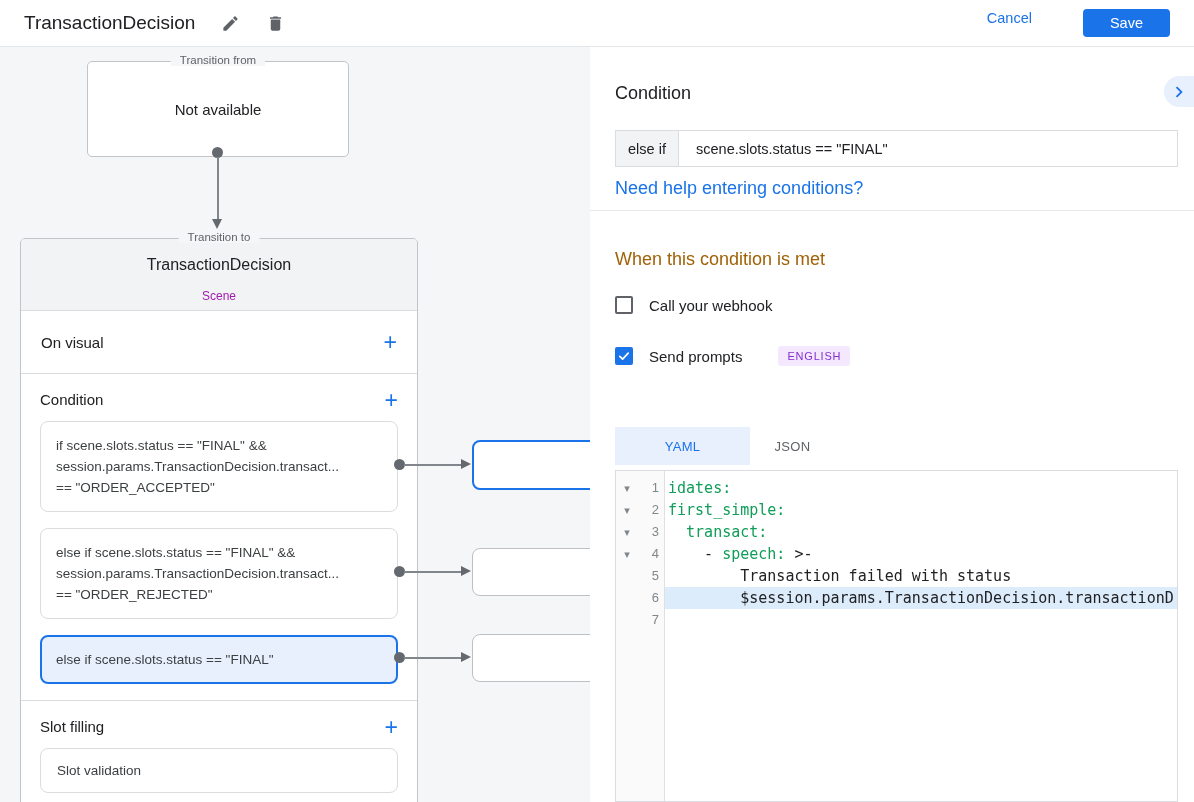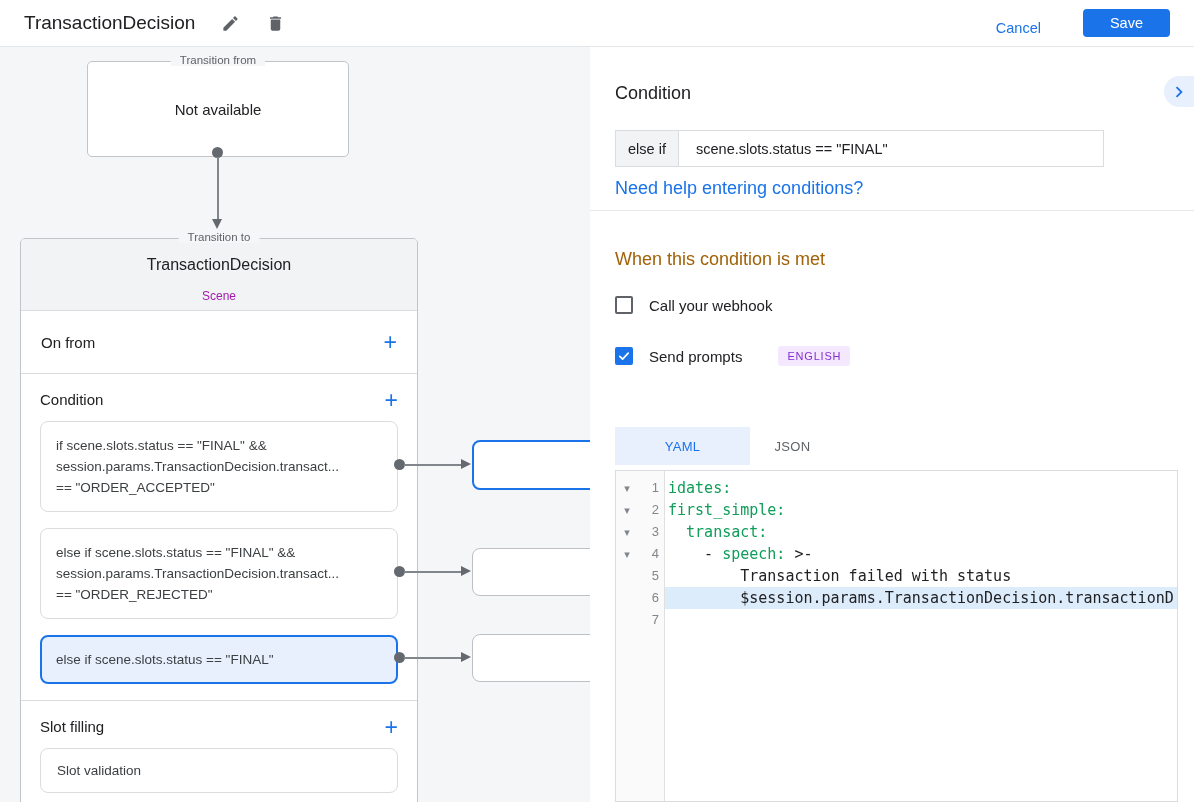--- a/index.html
+++ b/index.html
@@ -6,21 +6,21 @@
   body{
     width:1194px;height:802px;position:relative;overflow:hidden;
     font-family:"Liberation Sans", sans-serif;background:#f5f6f8;color:#202124;
   }
   
   .topbar{position:absolute;top:0;left:0;width:1194px;height:47px;background:#fff;
     border-bottom:1px solid #e4e7ea;display:flex;align-items:center;padding:0 24px;
     box-sizing:border-box;z-index:20;}
   .topbar-title{font-size:19px;color:#202124;}
   .icon-btn{margin-left:26px;display:flex;align-items:center;cursor:pointer;}
-  .topbar-actions{margin-left:auto;display:flex;align-items:flex-end;gap:36px;}
+  .topbar-actions{margin-left:auto;display:flex;align-items:flex-start;gap:45px;}
   .cancel-btn{color:#1a73e8;font-size:14.5px;font-weight:500;background:none;border:none;cursor:pointer;font-family:inherit;}
   .save-btn{background:#1a73e8;color:#fff;font-size:14.5px;font-weight:500;border:none;
     border-radius:4px;padding:6px 27px;cursor:pointer;font-family:inherit;}
   
   .dbox{position:absolute;background:#fff;border:1px solid #c1c5ca;border-radius:5px;box-sizing:border-box;}
   .dbox-legend{position:absolute;top:-8px;left:50%;transform:translateX(-50%);background:#f5f6f8;
     padding:0 9px;font-size:11.5px;color:#5f6368;white-space:nowrap;}
   #from-box{left:87px;top:61px;width:262px;height:96px;display:flex;align-items:center;justify-content:center;}
   #from-box .fb-value{font-size:15px;color:#202124;}
   #to-box{left:20px;top:238px;width:398px;height:640px;z-index:2;}
@@ -50,21 +50,21 @@
     border-right:5.5px solid transparent;border-top:10px solid #63696e;z-index:3;}
   .target-box{position:absolute;left:472px;width:132px;background:#fff;border-radius:8px;
     box-sizing:border-box;z-index:1;cursor:pointer;}
   .target-box.sel{border:2px solid #1a73e8;}
   .target-box.plain{border:1px solid #bdc1c6;}
   
   .rpanel{position:absolute;left:590px;top:47px;width:604px;height:755px;background:#fff;z-index:10;}
   .rp-heading{position:absolute;left:25px;top:36px;font-size:18px;color:#202124;}
   .collapse-pill{position:absolute;right:0;top:29px;width:30px;height:31px;background:#e8f0fe;
     border-radius:16px 0 0 16px;display:flex;align-items:center;justify-content:center;cursor:pointer;}
-  .cond-input{position:absolute;left:25px;top:83px;width:489px;height:37px;border:1px solid #dadce0;
+  .cond-input{position:absolute;left:25px;top:83px;width:563px;height:37px;border:1px solid #dadce0;
     box-sizing:border-box;display:flex;background:#fff;}
   .cond-prefix{width:62px;background:#f1f3f4;border-right:1px solid #dadce0;display:flex;
     align-items:center;justify-content:center;font-size:14.5px;color:#202124;flex:none;}
   .cond-value{flex:1;display:flex;align-items:center;padding-left:17px;font-size:14.5px;color:#202124;white-space:nowrap;overflow:hidden;}
   .help-link{position:absolute;left:25px;top:131px;font-size:18px;color:#1a73e8;text-decoration:none;cursor:pointer;}
   .rp-divider{position:absolute;left:0;right:0;top:163px;border-top:1px solid #e6e9ec;}
   .wm-heading{position:absolute;left:25px;top:202px;font-size:18px;color:#a16207;}
   .chk-row{position:absolute;left:25px;display:flex;align-items:center;gap:16px;}
   .chk{width:18px;height:18px;border:2px solid #5f6368;border-radius:2px;box-sizing:border-box;
     background:#fff;cursor:pointer;display:flex;align-items:center;justify-content:center;flex:none;}
@@ -131,21 +131,21 @@
 
 <div class="dbox" id="to-box">
   <span class="dbox-legend">Transition to</span>
 
   <div class="scene-header">
     <div class="scene-title">TransactionDecision</div>
     <div class="scene-sub">Scene</div>
   </div>
 
   <div class="row-on-enter">
-    <span class="row-label">On from</span>
+    <span class="row-label">On visual</span>
     <button class="plus-btn">+</button>
   </div>
 
   <div class="section">
     <div class="section-head">
       <span class="section-label">Condition</span>
       <button class="plus-btn">+</button>
     </div>
     <div class="cond-card">
         <div>if scene.slots.status == "FINAL" &amp;&amp;</div>

